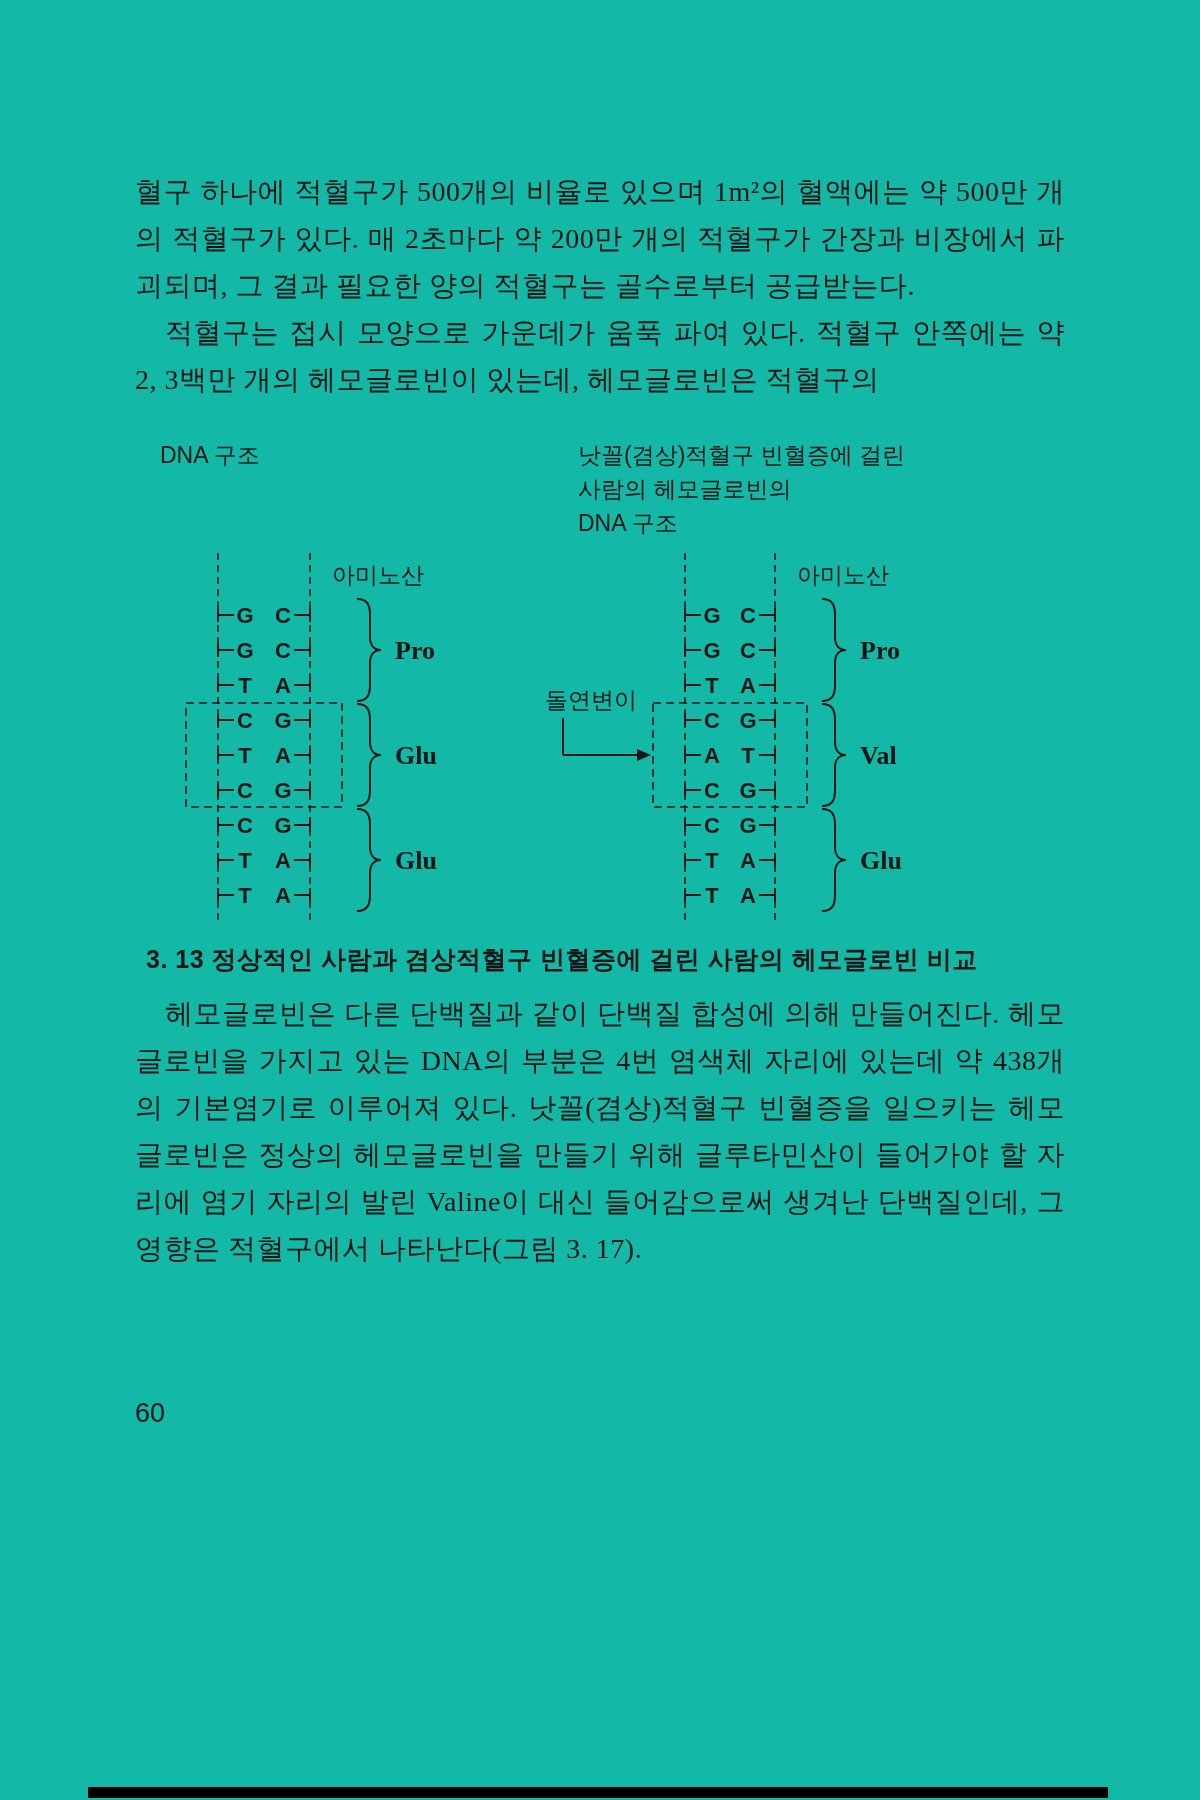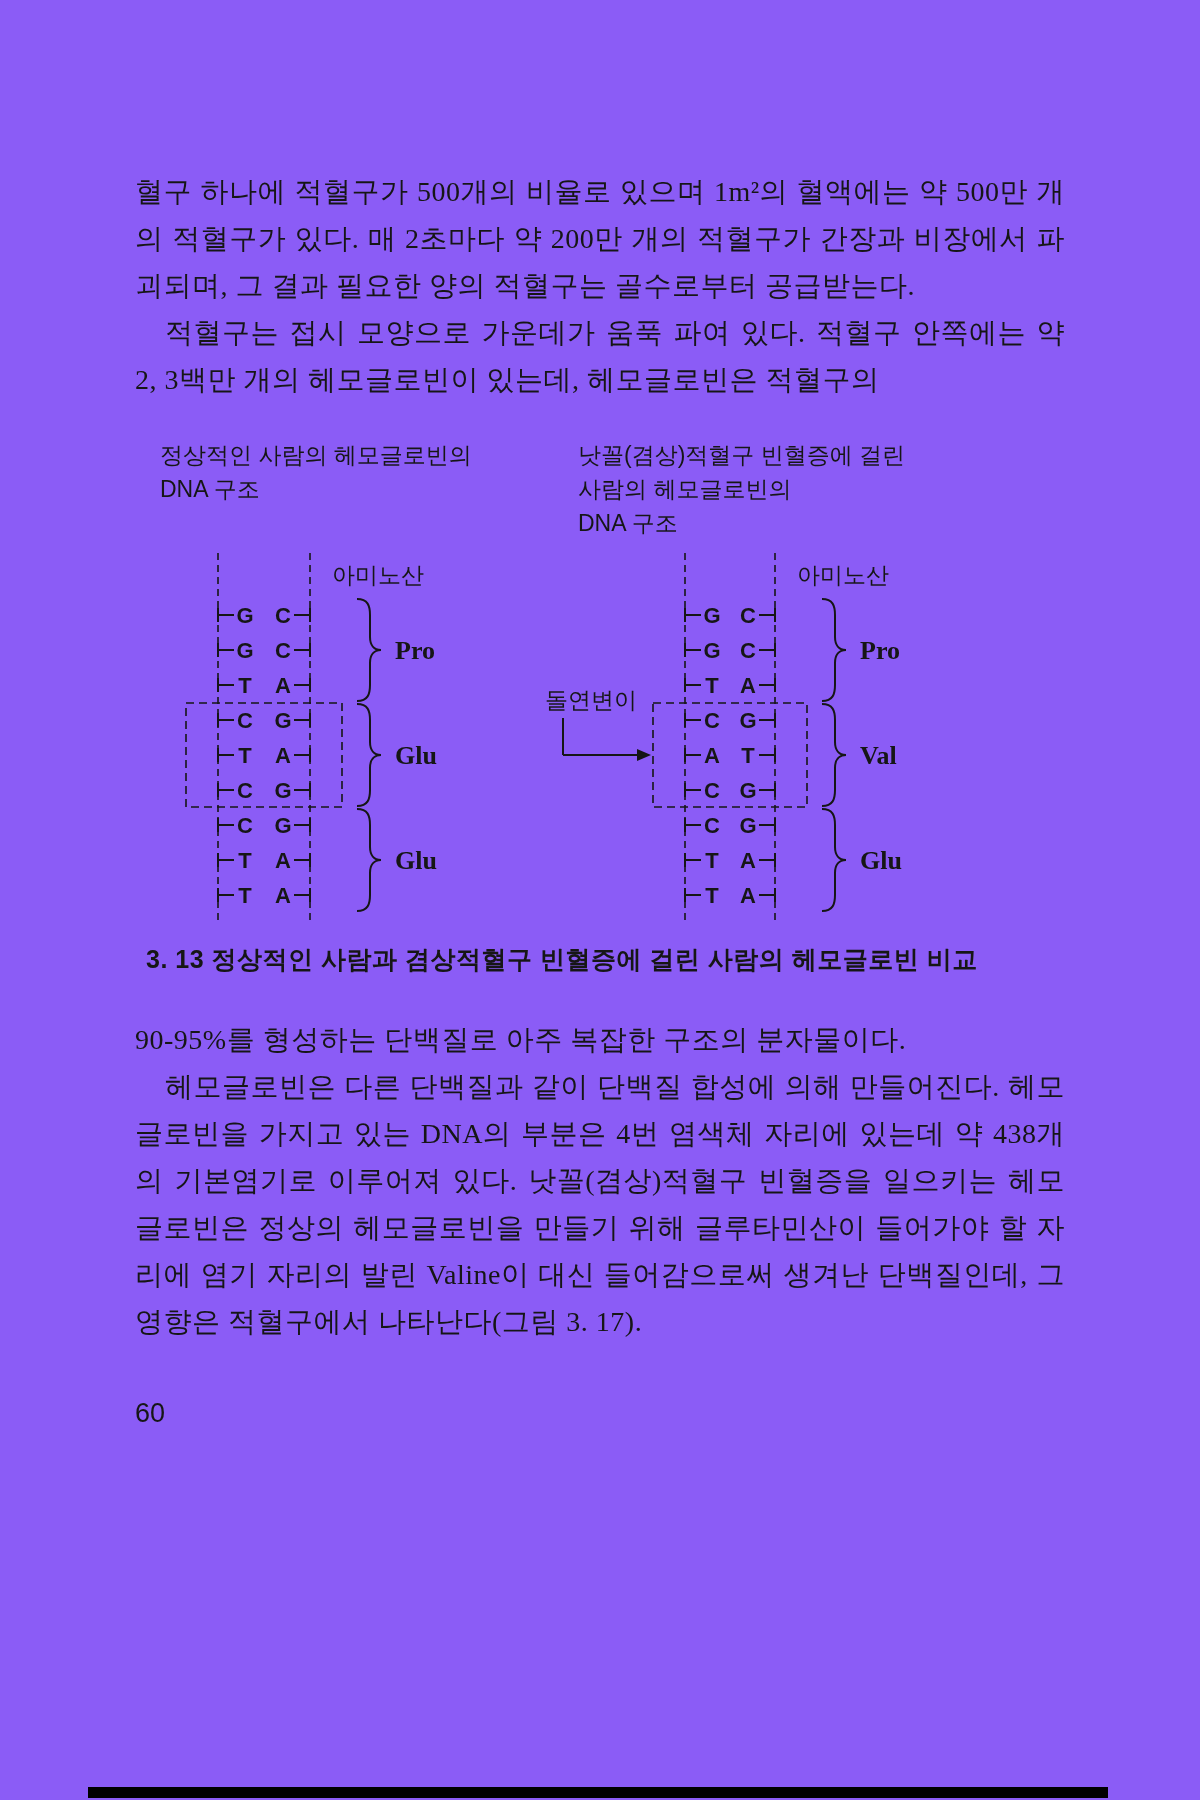--- a/index.html
+++ b/index.html
@@ -1,19 +1,19 @@
 <!DOCTYPE html>
 <html><head>
 <meta charset="utf-8">
 <style>
   * { margin:0; padding:0; box-sizing:border-box; }
   html,body { background:#e9e9e5; }
   .page {
     position:relative; width:1200px; height:1800px;
-    background:#8b5cf6; color:#161616;
+    background:#14b8a6; color:#161616;
     font-family:"Liberation Serif", serif;
     overflow:hidden; margin:0 auto;
   }
   .content { position:absolute; left:135px; top:168px; width:930px; }
   p.body-text {
     font-size:28px; line-height:47px; text-align:justify;
     letter-spacing:0.5px; color:#161616;
   }
   p.indent { text-indent:30px; }
   p.after-figure { margin-top:26px; }
@@ -45,21 +45,20 @@
 <body>
 
 <div class="page">
   <div class="content">
 
     <p class="body-text">혈구 하나에 적혈구가 500개의 비율로 있으며 1m²의 혈액에는 약 500만 개의 적혈구가 있다. 매 2초마다 약 200만 개의 적혈구가 간장과 비장에서 파괴되며, 그 결과 필요한 양의 적혈구는 골수로부터 공급받는다.</p>
     <p class="body-text indent">적혈구는 접시 모양으로 가운데가 움푹 파여 있다. 적혈구 안쪽에는 약 2, 3백만 개의 헤모글로빈이 있는데, 헤모글로빈은 적혈구의</p>
 
     <div class="figure">
       <div class="fig-title" id="left-title">
-        <div>정상적인 사람의 헤모글로빈의</div>
         <div>DNA 구조</div>
       </div>
       <div class="fig-title" id="right-title">
         <div>낫꼴(겸상)적혈구 빈혈증에 걸린</div>
         <div>사람의 헤모글로빈의</div>
         <div>DNA 구조</div>
       </div>
 
       <svg id="dna-left" class="dna" width="460" height="410">
           <line x1="83" y1="28" x2="83" y2="400" stroke="#161616" stroke-width="1.6" stroke-dasharray="7 5"></line>
@@ -212,19 +211,18 @@
           <text x="325" y="344" font-size="26" font-weight="bold" font-family="&quot;Liberation Serif&quot;, serif" fill="#161616">Glu</text>
           <text x="10" y="183" font-size="23" font-family="&quot;Liberation Sans&quot;, sans-serif" fill="#161616">돌연변이</text>
           <line x1="28" y1="193" x2="28" y2="230" stroke="#161616" stroke-width="2"></line>
           <line x1="28" y1="230" x2="106" y2="230" stroke="#161616" stroke-width="2"></line>
           <polygon points="116,230 102,224 102,236" fill="#161616"></polygon>
         </svg>
 
       <div class="fig-caption">3. 13  정상적인 사람과 겸상적혈구 빈혈증에 걸린 사람의 헤모글로빈 비교</div>
     </div>
 
-    <p class="body-text after-figure">90-95%를 형성하는 단백질로 아주 복잡한 구조의 분자물이다.</p>
     <p class="body-text indent">헤모글로빈은 다른 단백질과 같이 단백질 합성에 의해 만들어진다. 헤모글로빈을 가지고 있는 DNA의 부분은 4번 염색체 자리에 있는데 약 438개의 기본염기로 이루어져 있다. 낫꼴(겸상)적혈구 빈혈증을 일으키는 헤모글로빈은 정상의 헤모글로빈을 만들기 위해 글루타민산이 들어가야 할 자리에 염기 자리의 발린 Valine이 대신 들어감으로써 생겨난 단백질인데, 그 영향은 적혈구에서 나타난다(그림 3. 17).</p>
   </div>
 
   <div class="page-number">60</div>
   <div class="scan-bar"></div>
 </div>
 
 </body></html>

